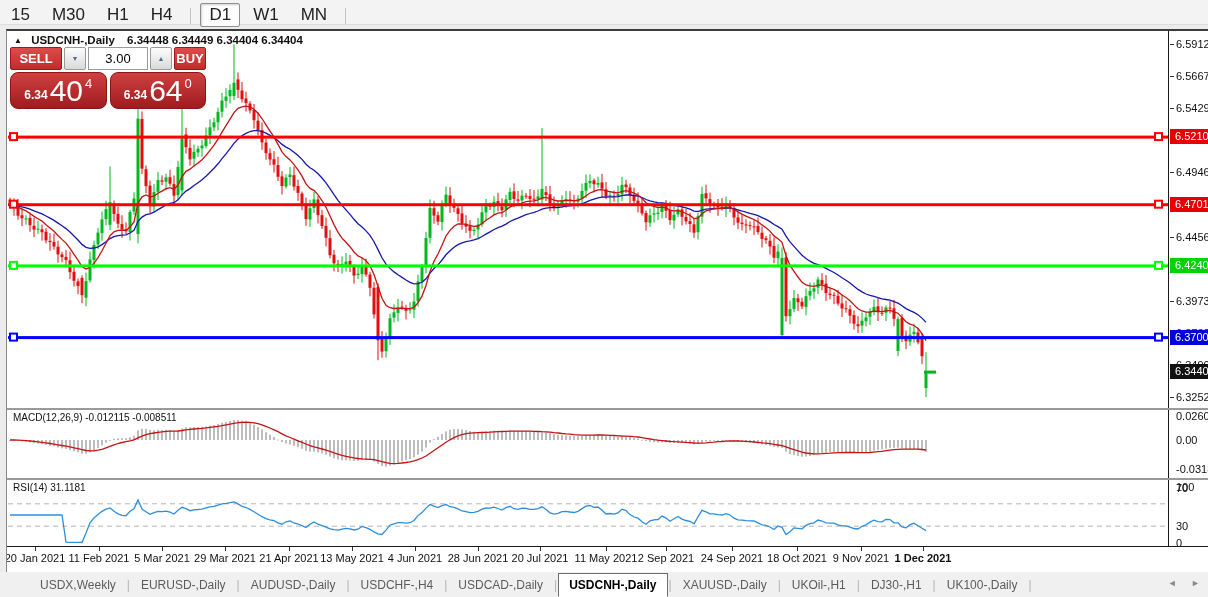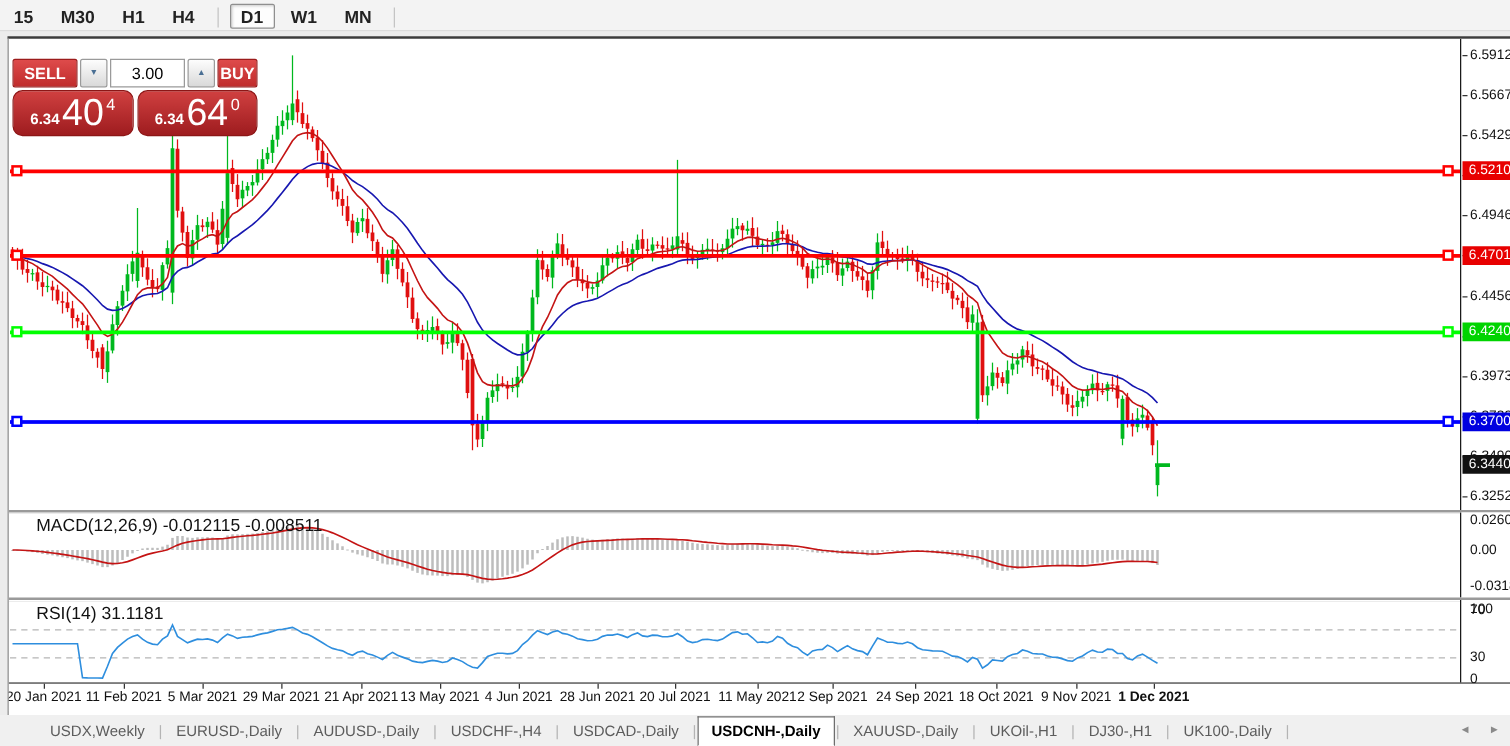--- a/index.html
+++ b/index.html
@@ -1,41 +1,41 @@
 <!DOCTYPE html>
 <html><head>
 <meta charset="utf-8">
 <style>
   html,body{margin:0;padding:0;}
   body{font-family:"Liberation Sans",sans-serif;background:#ececec;}
   .app{position:relative;width:1208px;height:597px;background:#ececec;overflow:hidden;}
   
   .toolbar{position:absolute;left:0;top:0;width:1208px;height:24px;background:#f3f3f3;border-bottom:1px solid #dcdcdc;white-space:nowrap;}
-  .tf-btn{display:inline-block;margin:3px 2px 8px 2px;padding:2px 9px;font-size:14px;font-weight:bold;color:#222;}
+  .tf-btn{display:inline-block;margin:3px 2px 8px 2px;padding:2px 9px;font-size:17px;font-weight:normal;color:#222;}
   .tf-btn.active{background:#fdfdfd;border:1px solid #8f8f8f;border-radius:2px;box-shadow:inset 1px 1px 2px #cfcfcf;padding:1px 8px;}
   .tf-sep{display:inline-block;width:1px;height:16px;background:#c4c4c4;margin:0 7px;vertical-align:middle;}
   
   .chart-window{position:absolute;left:6px;top:29px;width:1201px;height:541px;background:#fff;border-top:2px solid #3c3c3c;border-left:1px solid #898989;border-bottom:2px solid #1a1a1a;overflow:hidden;}
   .svg-main{position:absolute;left:1px;top:0;}
   .svg-macd{position:absolute;left:1px;top:379px;}
   .svg-rsi{position:absolute;left:1px;top:449px;}
   .axis-col{position:absolute;left:1161px;width:39px;background:#fff;border-left:1px solid #1a1a1a;}
   .price-axis{top:0;height:377px;}
   .macd-axis{top:379px;height:68px;}
   .rsi-axis{top:449px;height:66px;}
   .hsep{position:absolute;left:0;right:0;height:2px;background:#9a9a9a;border-bottom:1px solid #fff;}
   .s1{top:377px;} .s2{top:447px;}
   .xaxis-line{position:absolute;left:0;right:0;top:515px;height:1px;background:#1a1a1a;}
   .date-axis{position:absolute;left:0;right:0;top:516px;height:22px;background:#fff;}
   .dtick{position:absolute;top:0;width:1px;height:4px;background:#333;}
   .dlab{position:absolute;top:5px;transform:translateX(-50%);font-size:11px;color:#111;white-space:nowrap;}
   .ptick{position:absolute;left:1px;width:4px;height:1px;background:#333;}
   .plab{position:absolute;left:7px;font-size:11px;color:#111;white-space:nowrap;}
   .pbadge{position:absolute;left:1px;font-size:11px;line-height:12px;padding:1px 3px 2px 5px;min-width:42px;}
-  .panel-label{position:absolute;left:22px;font-size:14px;color:#111;z-index:4;}
+  .panel-label{position:absolute;left:6px;font-size:10px;color:#111;z-index:4;}
   .macd-label{top:381px;} .rsi-label{top:451px;}
   
   .chart-header{position:absolute;left:7px;top:3px;font-size:11.5px;font-weight:bold;color:#111;z-index:6;white-space:nowrap;}
   .collapse{font-size:8px;margin-right:6px;vertical-align:1px;}
   .htitle{margin-right:9px;}
   
   .trade-panel{position:absolute;left:3px;top:16px;width:196px;z-index:6;}
   .tp-row1{display:flex;gap:2px;height:23px;}
   .tp-btn{background:linear-gradient(#de4b4b,#c02c2c);border:1px solid #9b1b1b;color:#fff;font-size:13px;font-weight:bold;text-align:center;line-height:21px;border-radius:2px;}
   .tp-btn.sell{width:50px;} .tp-btn.buy{flex:1;}
@@ -853,20 +853,25 @@
         <div class="dtick" style="left: 725px;"></div>
         <div class="dlab" style="left: 725px;">24 Sep 2021</div>
         <div class="dtick" style="left: 790px;"></div>
         <div class="dlab" style="left: 790px;">18 Oct 2021</div>
         <div class="dtick" style="left: 854px;"></div>
         <div class="dlab" style="left: 854px;">9 Nov 2021</div>
         <div class="dtick" style="left: 916px;"></div>
         <div class="dlab" style="left: 916px; font-weight: bold;">1 Dec 2021</div>
       </div>
 
+    <div class="chart-header">
+      <span class="collapse">▲</span>
+      <span class="htitle">USDCNH-,Daily</span>
+      <span id="quote-values" class="hquotes">6.34448 6.34449 6.34404 6.34404</span>
+    </div>
 
     <div class="trade-panel">
       <div class="tp-row1">
         <div class="tp-btn sell">SELL</div>
         <div class="tp-spin"><span>▼</span></div>
         <input class="tp-vol" value="3.00" style="">
         <div class="tp-spin"><span>▲</span></div>
         <div class="tp-btn buy">BUY</div>
       </div>
       <div class="tp-row2">

